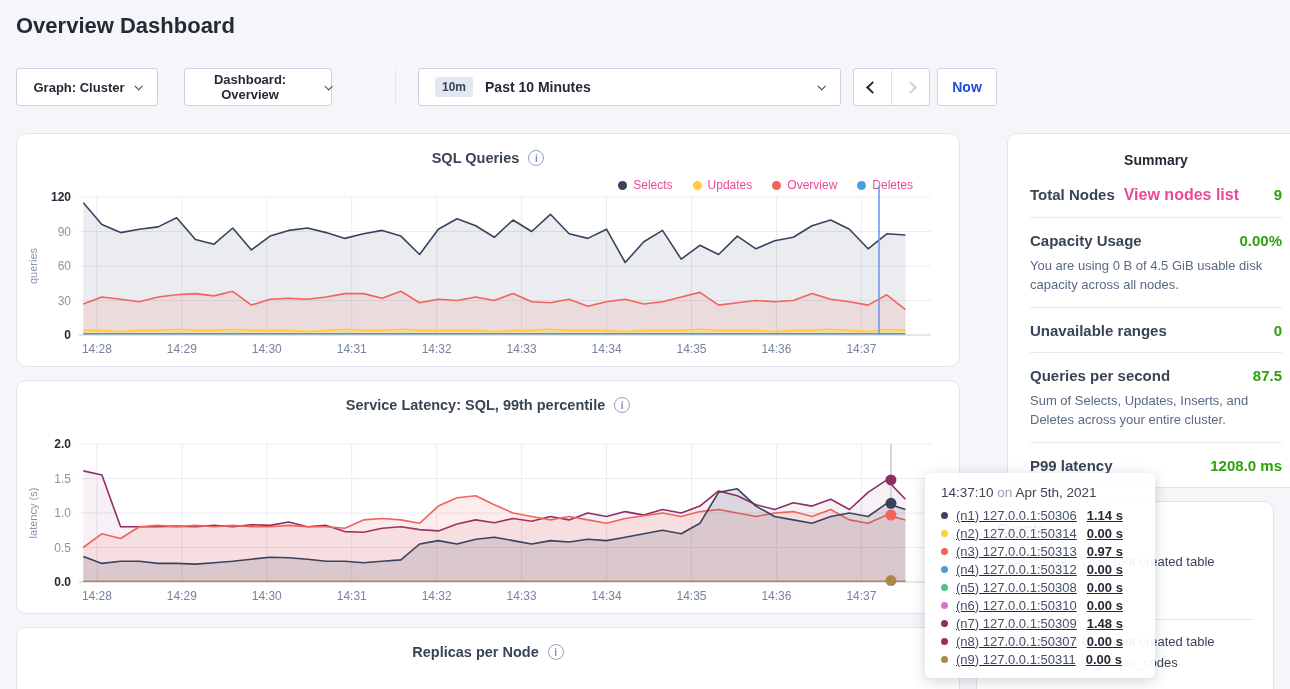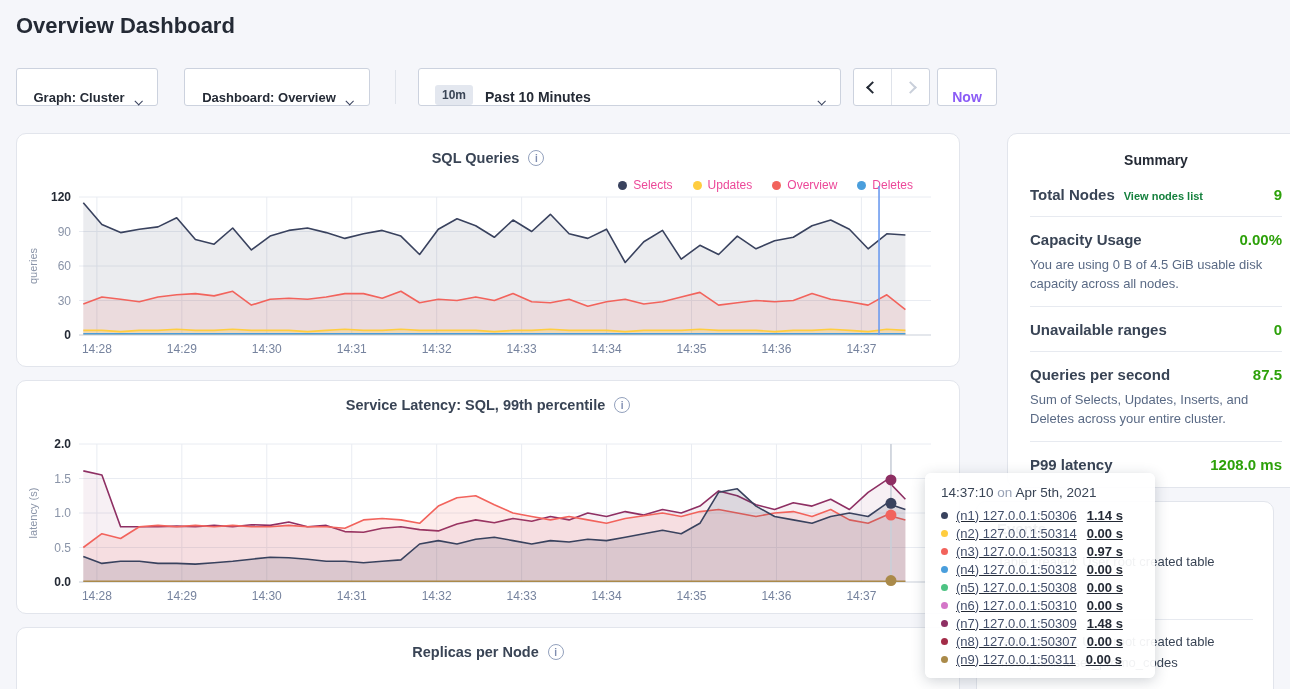--- a/index.html
+++ b/index.html
@@ -4,35 +4,35 @@
 <style>
   * { margin:0; padding:0; box-sizing:border-box; }
   html,body { width:1290px; height:689px; }
   body { font-family:"Liberation Sans", sans-serif; background:#f5f6fa; color:#242a35; }
   #app { position:relative; width:1290px; height:689px; overflow:hidden; }
 
   .page-title { position:absolute; left:16px; top:13px; font-size:22px; font-weight:600; color:#242a35; }
 
   
   .btnish { background:#fff; border:1px solid #ccd2de; border-radius:3px; height:38px;
-            display:flex; align-items:flex-end; font-size:13px; font-weight:700; color:#242a35; cursor:pointer; }
+            display:flex; align-items:center; font-size:13px; font-weight:700; color:#242a35; cursor:pointer; }
   .dd { position:absolute; top:68px; justify-content:center; gap:10px; }
   #dd-graph { left:16px; width:142px; }
-  #dd-dashboard { left:184px; width:186px; }
+  #dd-dashboard { left:184px; width:148px; }
   .chev { display:inline-block; width:6px; height:6px; border-right:1.6px solid #39425e; border-bottom:1.6px solid #39425e; transform:rotate(45deg) translateY(-1px); }
   .vdiv { position:absolute; left:395px; top:70px; width:1px; height:34px; background:#dfe3ea; }
   #timepicker { position:absolute; left:418px; top:68px; width:423px; padding:0 16px; gap:12px; font-size:14px; }
   .badge { background:#e3e7ef; color:#394455; border-radius:3px; padding:3px 7px; font-size:12px; font-weight:700; }
   #timepicker .chev { margin-left:auto; }
   .arrow-group { position:absolute; left:853px; top:68px; width:77px; height:38px; background:#fff; border:1px solid #ccd2de; border-radius:3px; display:flex; }
   .arrow-btn { flex:1; display:flex; align-items:center; justify-content:center; cursor:pointer; }
   .arrow-btn + .arrow-btn { border-left:1px solid #dfe3ea; }
   .chev-left  { width:9px; height:9px; border-right:2.2px solid #242a35; border-bottom:2.2px solid #242a35; transform:rotate(135deg); }
   .chev-right { width:9px; height:9px; border-right:2.2px solid #c9cfda; border-bottom:2.2px solid #c9cfda; transform:rotate(-45deg); }
-  #now-btn { position:absolute; left:937px; top:68px; width:60px; justify-content:center; color:#8b5cf6; font-size:14px; }
+  #now-btn { position:absolute; left:937px; top:68px; width:60px; justify-content:center; color:#1d4ed8; font-size:14px; }
 
   
   .panel { position:absolute; background:#fff; border:1px solid #e2e5ec; border-radius:10px; }
   #panel-sql      { left:16px; top:133px; width:944px; height:234px; }
   #panel-latency  { left:16px; top:380px; width:944px; height:234px; }
   #panel-replicas { left:16px; top:627px; width:944px; height:120px; }
   #panel-summary  { left:1007px; top:133px; width:298px; height:355px; }
   #panel-events   { left:976px; top:501px; width:298px; height:220px; }
 
   .panel-title { display:flex; justify-content:center; align-items:center; gap:9px; margin-top:16px; }
@@ -47,21 +47,21 @@
   .chart-host { position:absolute; left:0; top:50px; width:944px; height:180px; }
   svg text { font-family:"Liberation Sans", sans-serif; }
 
   
   #panel-summary { padding:18px 22px 0; }
   .summary-title { text-align:center; font-size:14px; font-weight:700; color:#242a35; margin-bottom:4px; }
   .sum-sec { padding:14px 0 13px; }
   .sum-sec + .sum-sec { border-top:1px solid #e7eaf0; }
   .sum-row { display:flex; align-items:baseline; }
   .sum-label { font-size:15px; font-weight:700; color:#394455; }
-  .sum-link { font-size:11px; font-weight:700; color:#15803d; margin-left:9px; text-decoration:none; cursor:pointer; }
+  .sum-link { font-size:16px; font-weight:700; color:#ec4899; margin-left:9px; text-decoration:none; cursor:pointer; }
   .sum-val { margin-left:auto; font-size:15px; font-weight:700; color:#2da10a; }
   .sum-desc { margin-top:7px; font-size:13px; line-height:19px; color:#5a6a85; }
 
   
   #panel-events { padding:18px 20px 0; }
   .events-title { font-size:15px; font-weight:700; color:#394455; margin-bottom:14px; }
   .event-item { font-size:13px; line-height:21px; color:#394455; }
   .event-item.first { height:68px; overflow:hidden; }
   .event-div { border-top:1px solid #e7eaf0; margin:0 0 11px; }
 

